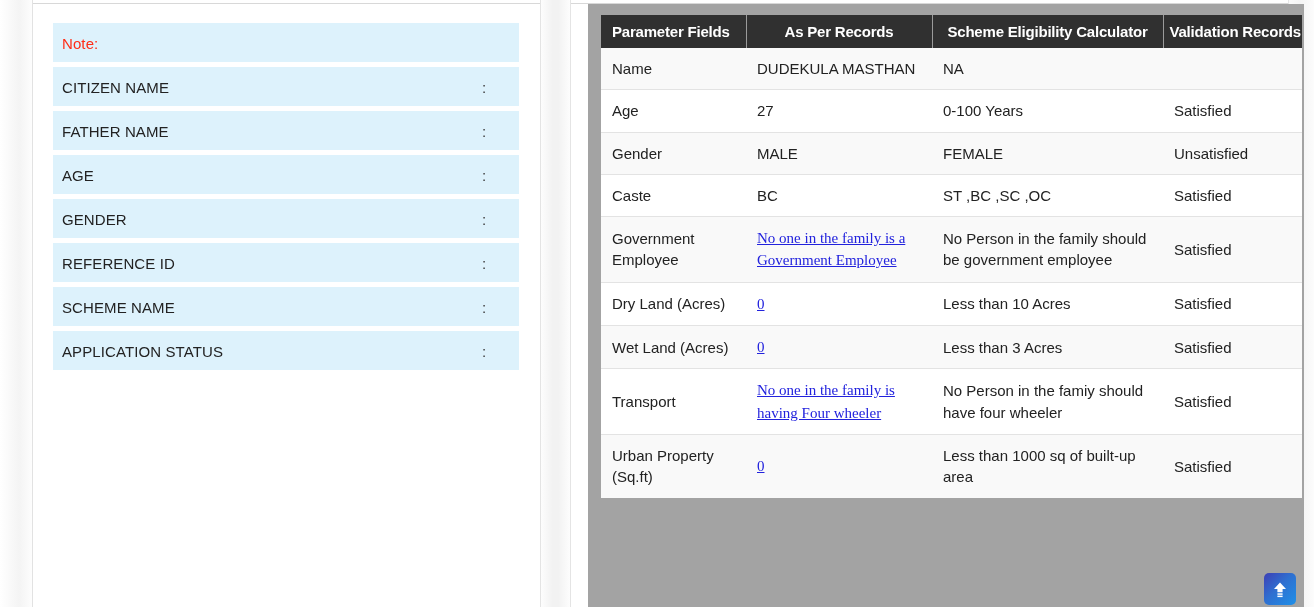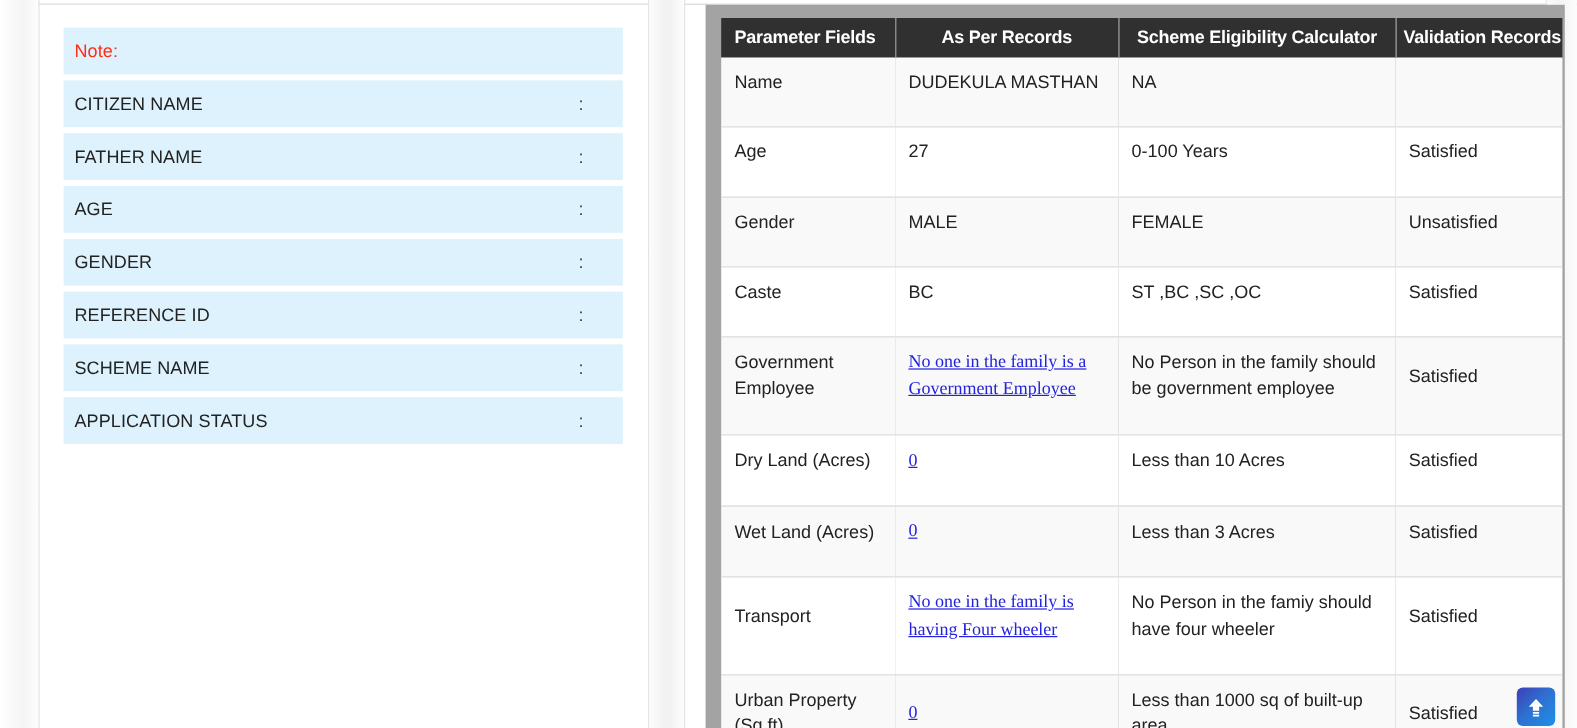--- a/index.html
+++ b/index.html
@@ -144,21 +144,21 @@
     border-right: 1px solid #9a9a9a;
     border-left: 1px solid #9a9a9a;
     white-space: nowrap;
     letter-spacing: -0.2px;
   }
   #param-table thead th:first-child { border-left: none; }
   #param-table thead th:last-child { border-right: none; }
   #param-table thead th.col-param { text-align: left; padding-left: 11px; }
 
   #param-table tbody td {
-    padding: 10px 10px 26px 11px;
+    padding: 10px 10px 10px 11px;
     border-top: 1px solid #e3e3e3;
     vertical-align: middle;
     line-height: 1.42;
     color: #222222;
     word-wrap: break-word;
   }
   #param-table tbody tr:nth-child(odd) td { background: #f9f9f9; }
   #param-table tbody tr:nth-child(even) td { background: #ffffff; }
   #param-table tbody tr:first-child td { border-top: none; }
 

